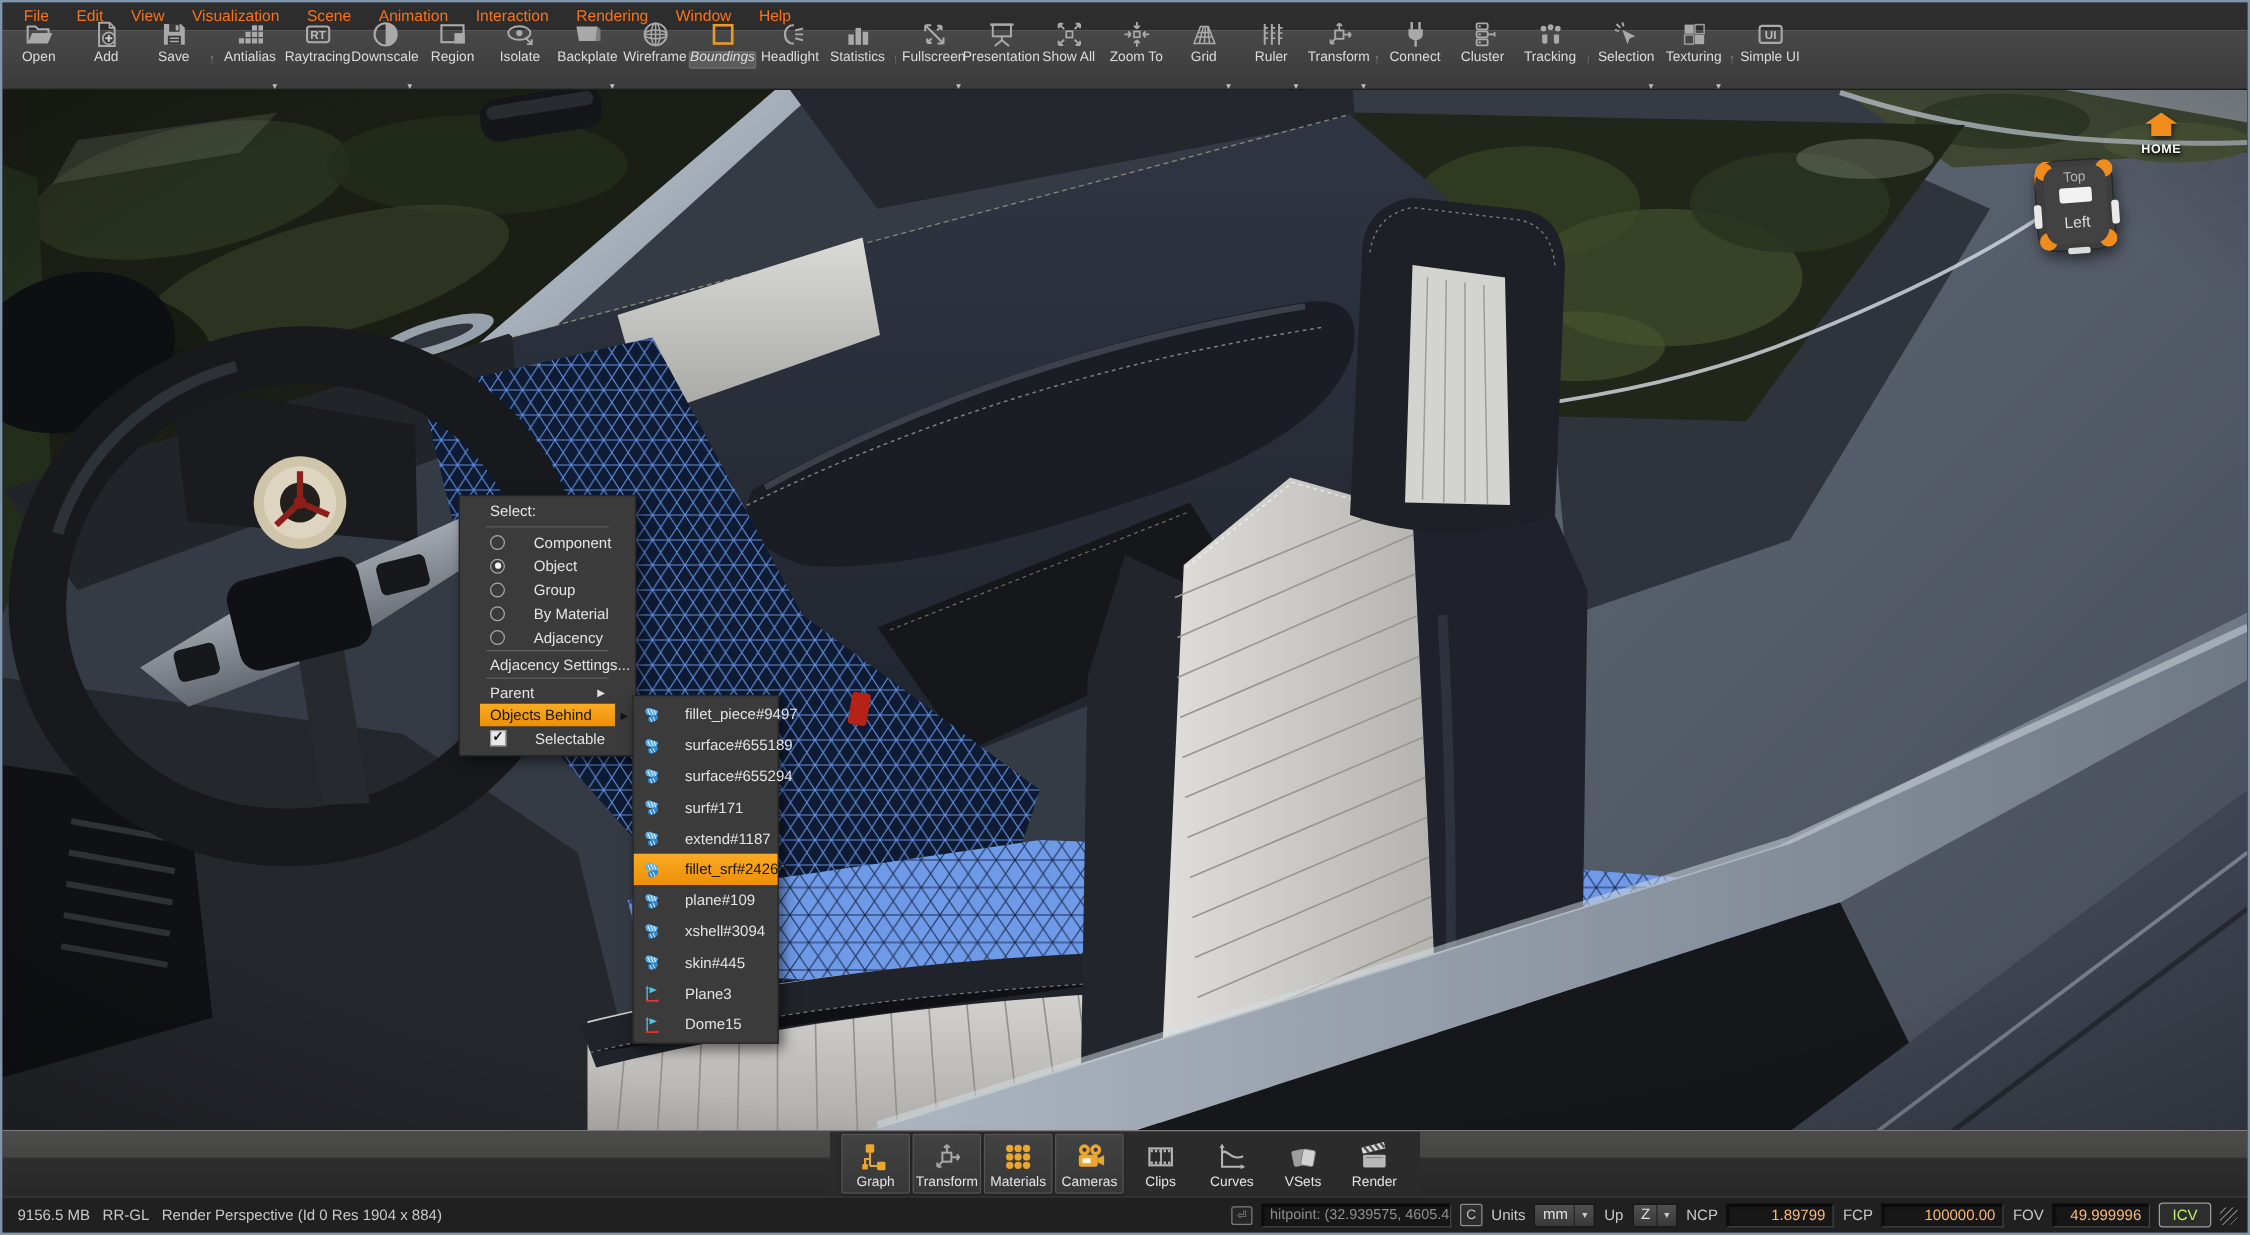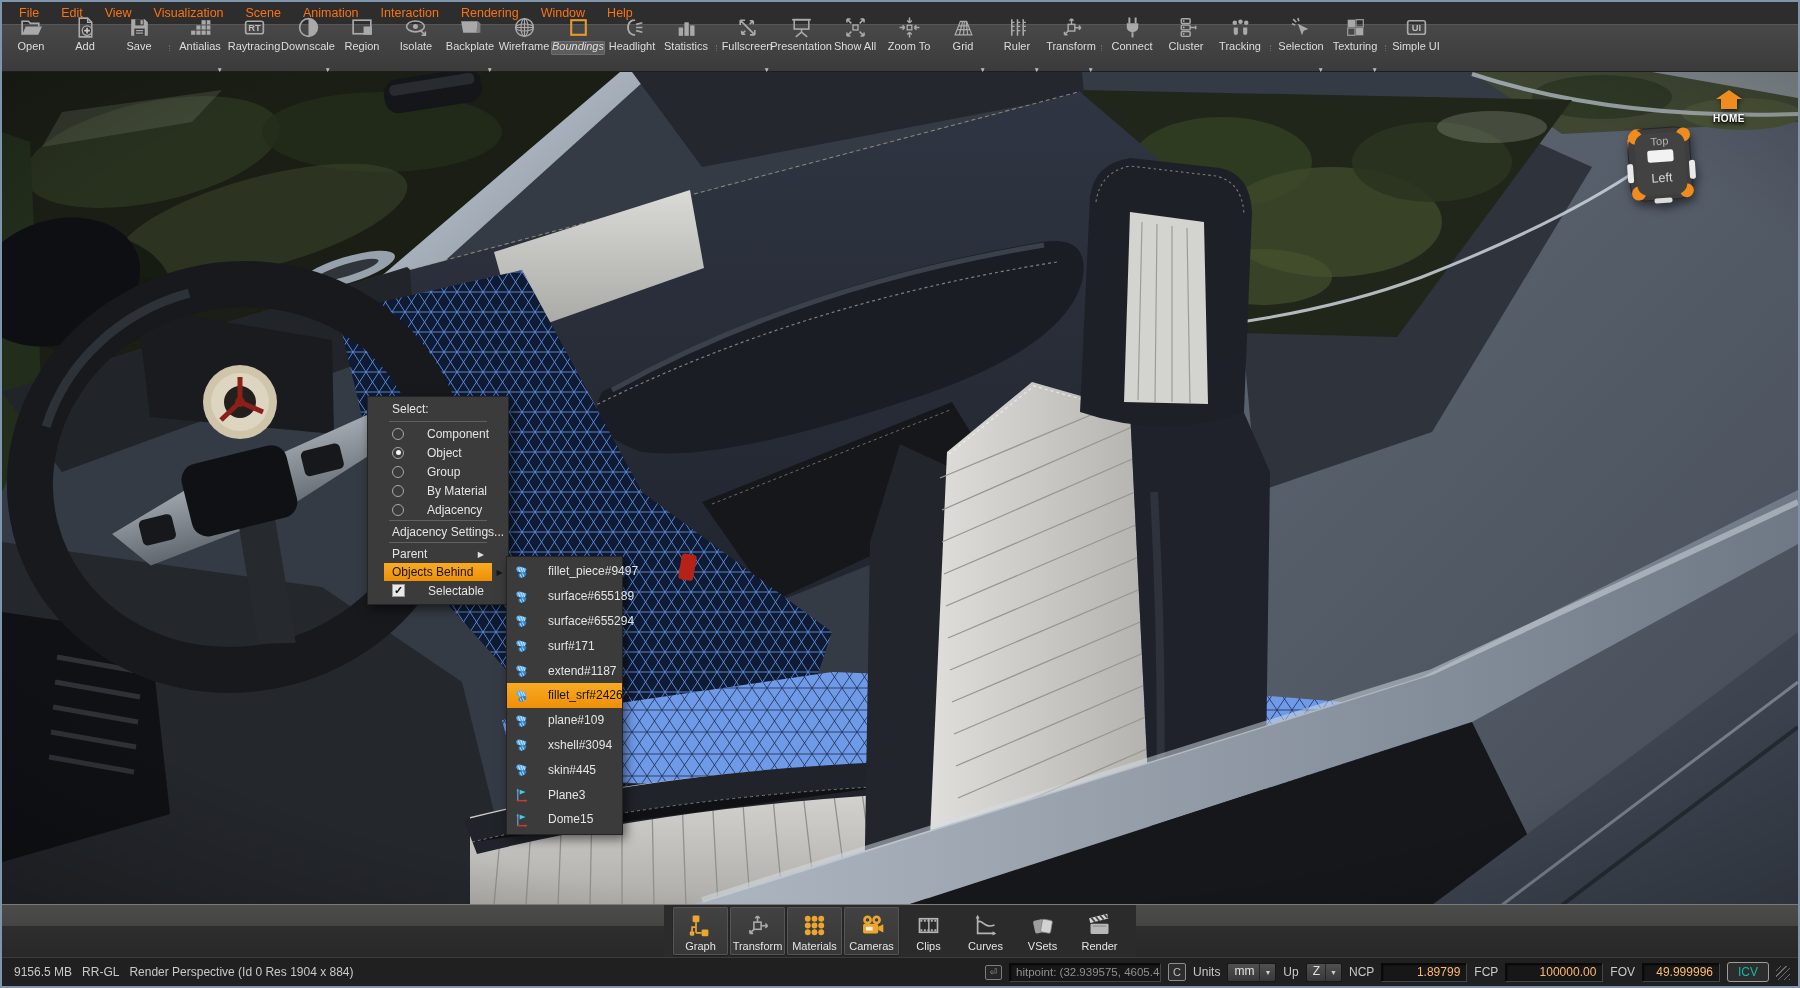--- a/index.html
+++ b/index.html
@@ -54,21 +54,21 @@
   .statusbar{height:29px;background:#202020;border-top:1px solid #3c3c3c;display:flex;align-items:center;padding:0 8px 0 12px;font-size:12px;color:#c9c9c9;gap:8px;}
   .sb-left{display:flex;gap:10px;flex:1;white-space:nowrap;}
   .sb-right{display:flex;align-items:center;gap:7px;white-space:nowrap;}
   .console-ic{width:17px;height:15px;border:1px solid #7d7d7d;border-radius:2px;display:flex;align-items:center;justify-content:center;color:#9a9a9a;font-size:9px;background:#262626;}
   .sunken{background:#171717;border:1px solid #0a0a0a;border-bottom-color:#454545;border-right-color:#454545;box-shadow:inset 1px 1px 2px rgba(0,0,0,.8);height:19px;display:flex;align-items:center;padding:0 6px;}
   .hitfield{width:152px;color:#8f8f8f;font-size:11.5px;overflow:hidden;}
   .numfield{color:#fdba74;justify-content:flex-end;font-size:12px;}
   .btn-c{width:18px;height:18px;border:1px solid #8d8d8d;border-radius:2px;background:#2d2d2d;color:#bdbdbd;font-size:11px;display:flex;align-items:center;justify-content:center;}
   .dropdown{height:19px;background:linear-gradient(#505050,#383838);border:1px solid #191919;border-radius:2px;display:flex;padding:0 0 0 6px;gap:5px;color:#e0e0e0;font-size:12px;}
   .dropdown .db{height:100%;display:flex;align-items:center;padding:0 4px;border-left:1px solid #262626;font-size:7px;color:#cfcfcf;}
-  .btn-icv{min-width:42px;height:20px;border:1px solid #9d9d9d;border-radius:3px;background:#2d2d2d;color:#14b8a6;font-size:12px;display:flex;align-items:center;justify-content:center;text-align:center;}
+  .btn-icv{min-width:42px;height:20px;border:1px solid #9d9d9d;border-radius:3px;background:#2d2d2d;color:#bef264;font-size:12px;display:flex;align-items:center;justify-content:center;text-align:center;}
   .grip{width:14px;height:14px;align-self:flex-end;margin-bottom:2px;background:repeating-linear-gradient(135deg,transparent 0 3px,#6d6d6d 3px 4px);}
   .hidden-defs{position:absolute;width:0;height:0;overflow:hidden;}
 </style>
 </head>
 <body>
 
 <svg class="hidden-defs" xmlns="http://www.w3.org/2000/svg">
 <defs>
 <symbol id="i-open" viewBox="0 0 24 24">
         <path d="M3 19 V6 h6 l2 2 h8 v3" fill="none" stroke="#aaa" stroke-width="1.6"></path>

